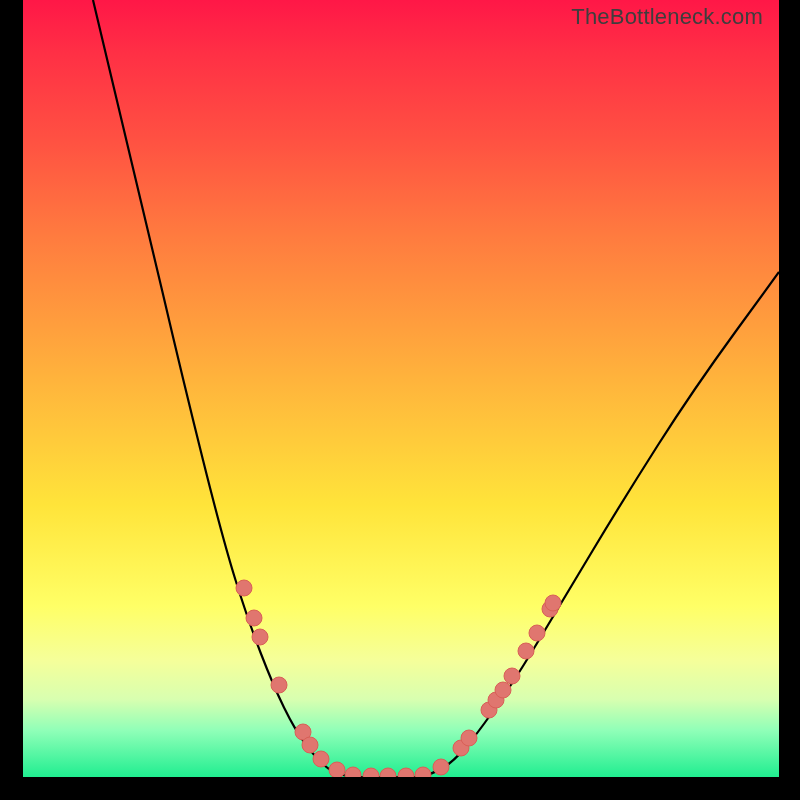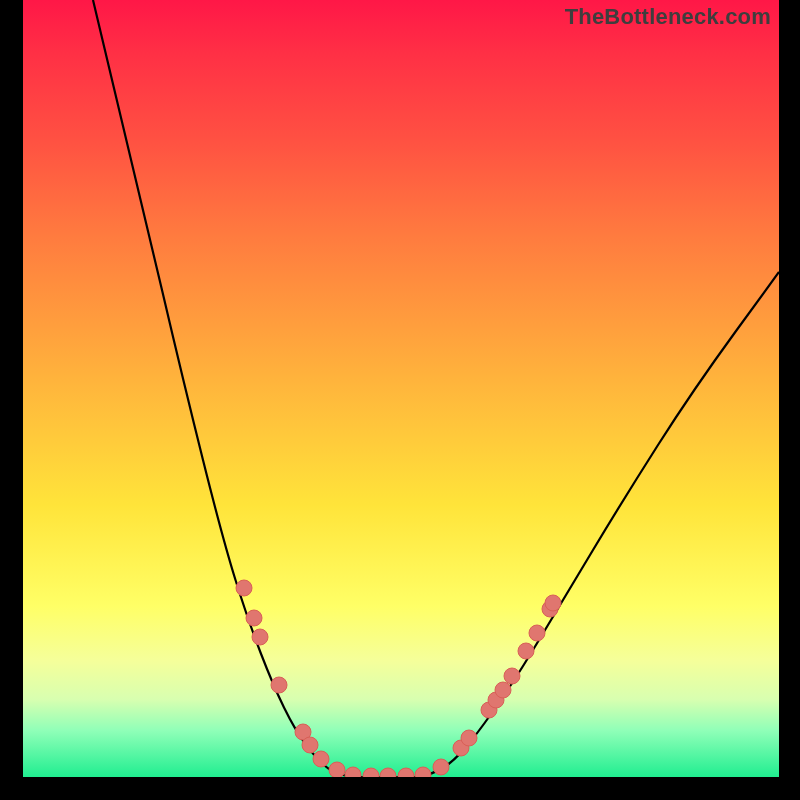--- a/index.html
+++ b/index.html
@@ -34,24 +34,24 @@
       #ffe43a 65%,
       #ffff66 78%,
       #f5ff9a 85%,
       #d8ffb0 90%,
       #90ffb8 94%,
       #20ee90 100%);
   }
   .watermark {
     position: absolute;
     top: 4px;
-    right: 8px;
+    right: 16px;
     color: #3e3e3e;
     font-size: 22px;
-    font-weight: 700;
+    font-weight: 400;
     letter-spacing: 0.2px;
     font-family: Arial, Helvetica, sans-serif;
   }
   svg.curve {
     position: absolute;
     left: 0;
     top: 0;
     width: 756px;
     height: 777px;
   }

